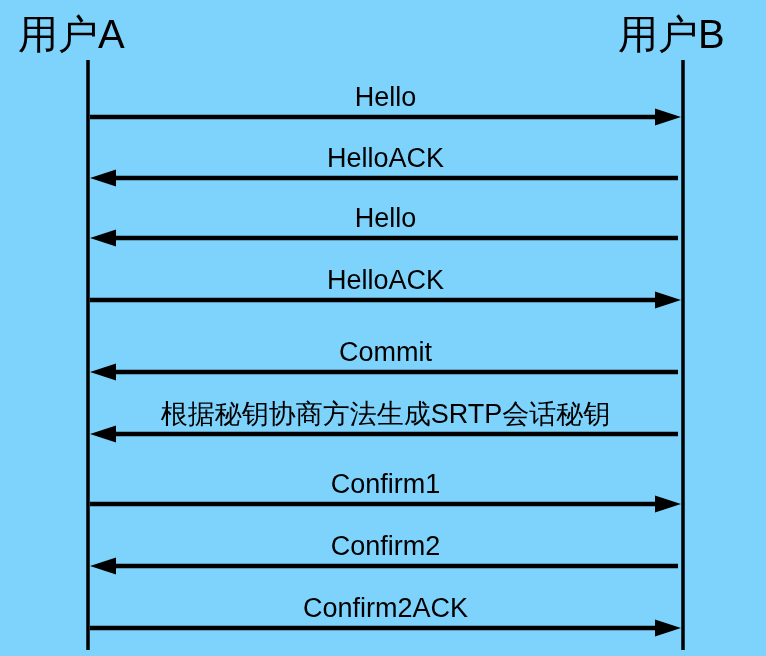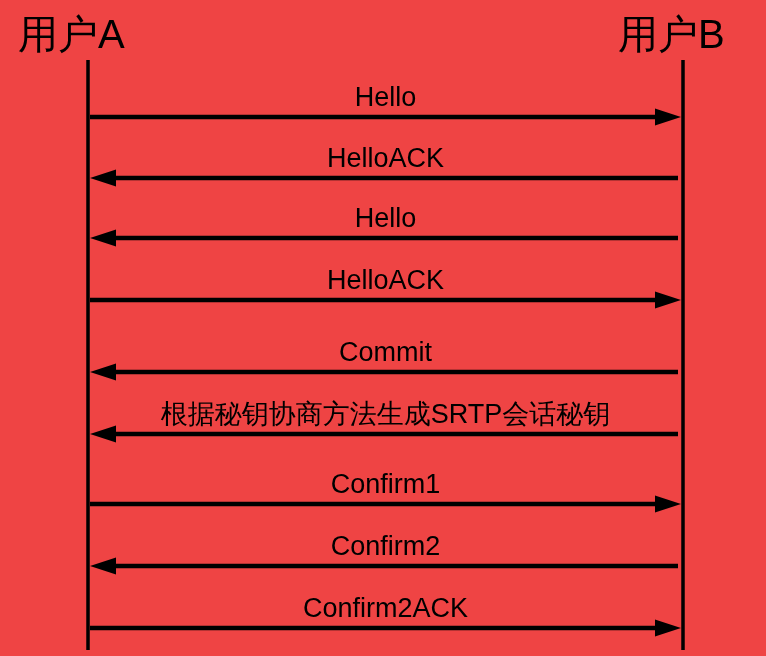--- a/index.html
+++ b/index.html
@@ -8,21 +8,21 @@
     padding: 0;
     background: #ffffff;
   }
   body {
     font-family: "Liberation Sans", "DejaVu Sans", sans-serif;
   }
   #diagram-root {
     position: relative;
     width: 766px;
     height: 656px;
-    background: #ef4444;
+    background: #7dd3fc;
     overflow: hidden;
   }
   #diagram-svg {
     position: absolute;
     top: 0;
     left: 0;
     width: 766px;
     height: 656px;
     display: block;
   }

